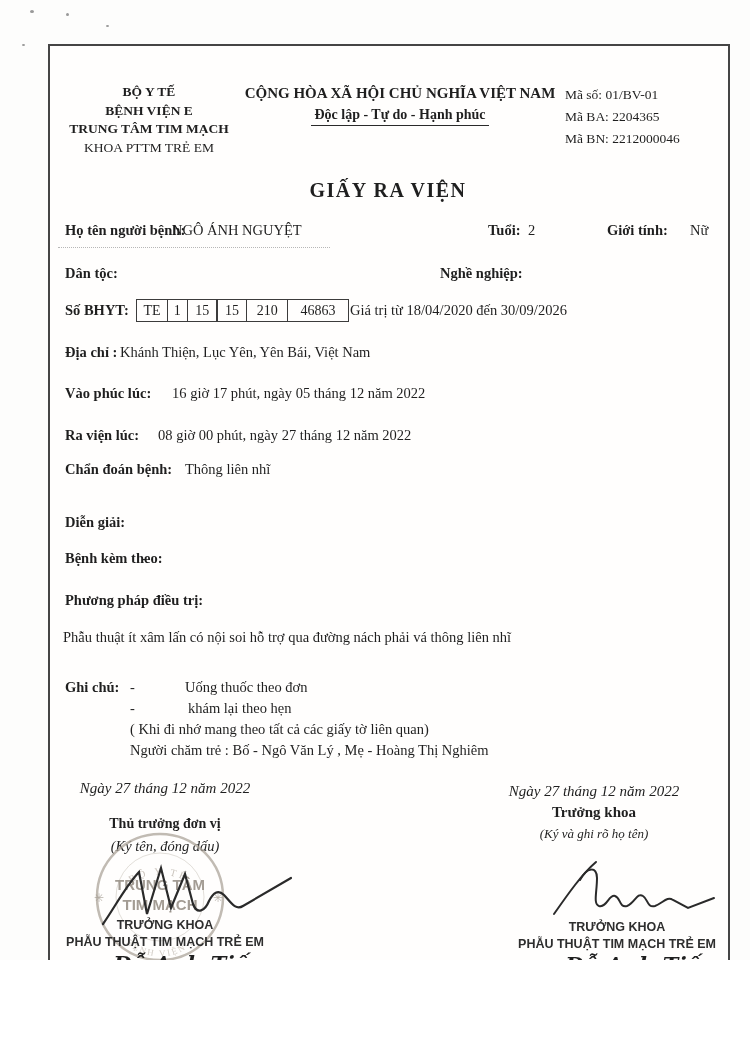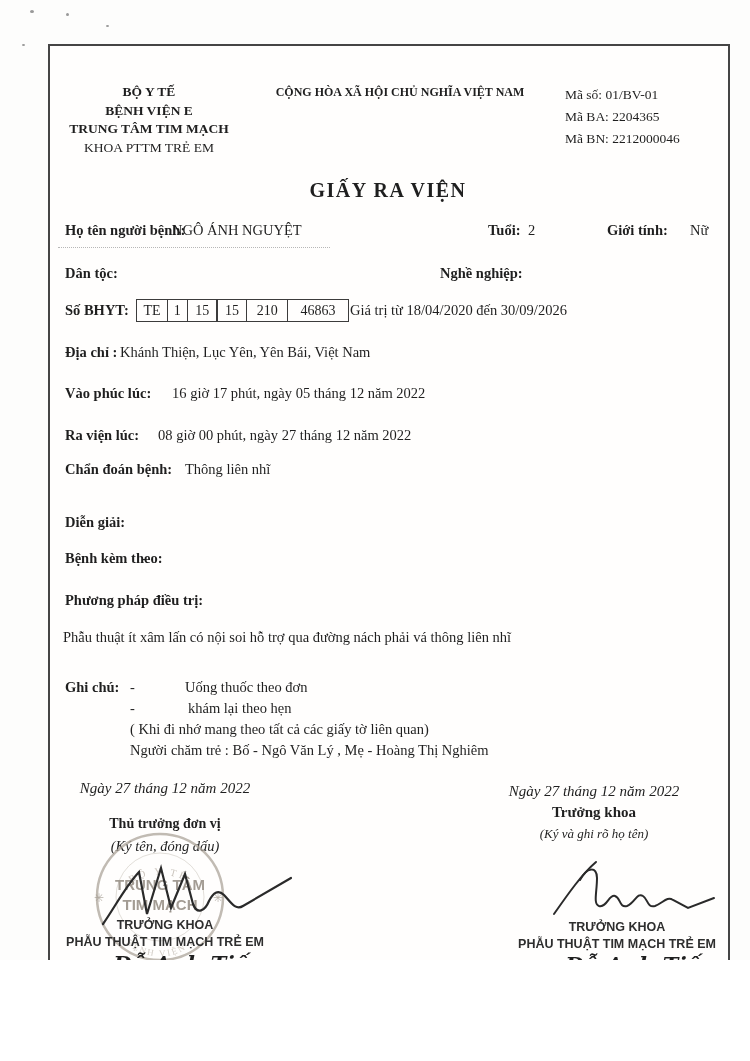--- a/index.html
+++ b/index.html
@@ -41,21 +41,24 @@
   <div class="frame"></div>
 
   <div class="abs ctr hdr-left" style="left:58px;top:83px;width:182px;">
     <div class="b">BỘ Y TẾ</div>
     <div class="b">BỆNH VIỆN E</div>
     <div class="b">TRUNG TÂM TIM MẠCH</div>
     <div>KHOA PTTM TRẺ EM</div>
   </div>
 
   <div class="abs ctr" style="left:238px;top:85px;width:324px;">
-    <div class="b" style="font-size:12px;">CỘNG HÒA XÃ HỘI CHỦ NGHĨA VIỆT NAM</div>
+    <div class="b" style="font-size:15px;">CỘNG HÒA XÃ HỘI CHỦ NGHĨA VIỆT NAM</div>
+    <div style="margin-top:3px;">
+      <span class="b motto-underline" style="font-size:14px;">Độc lập - Tự do - Hạnh phúc</span>
+    </div>
   </div>
 
   <div class="abs fs13" style="left:565px;top:84px;line-height:22px;">
     <div><span>Mã số:</span> <span>01/BV-01</span></div>
     <div><span>Mã BA:</span> <span>2204365</span></div>
     <div><span>Mã BN:</span> <span>2212000046</span></div>
   </div>
 
   <div class="abs ctr title" style="left:48px;top:179px;width:680px;">GIẤY RA VIỆN</div>
 

